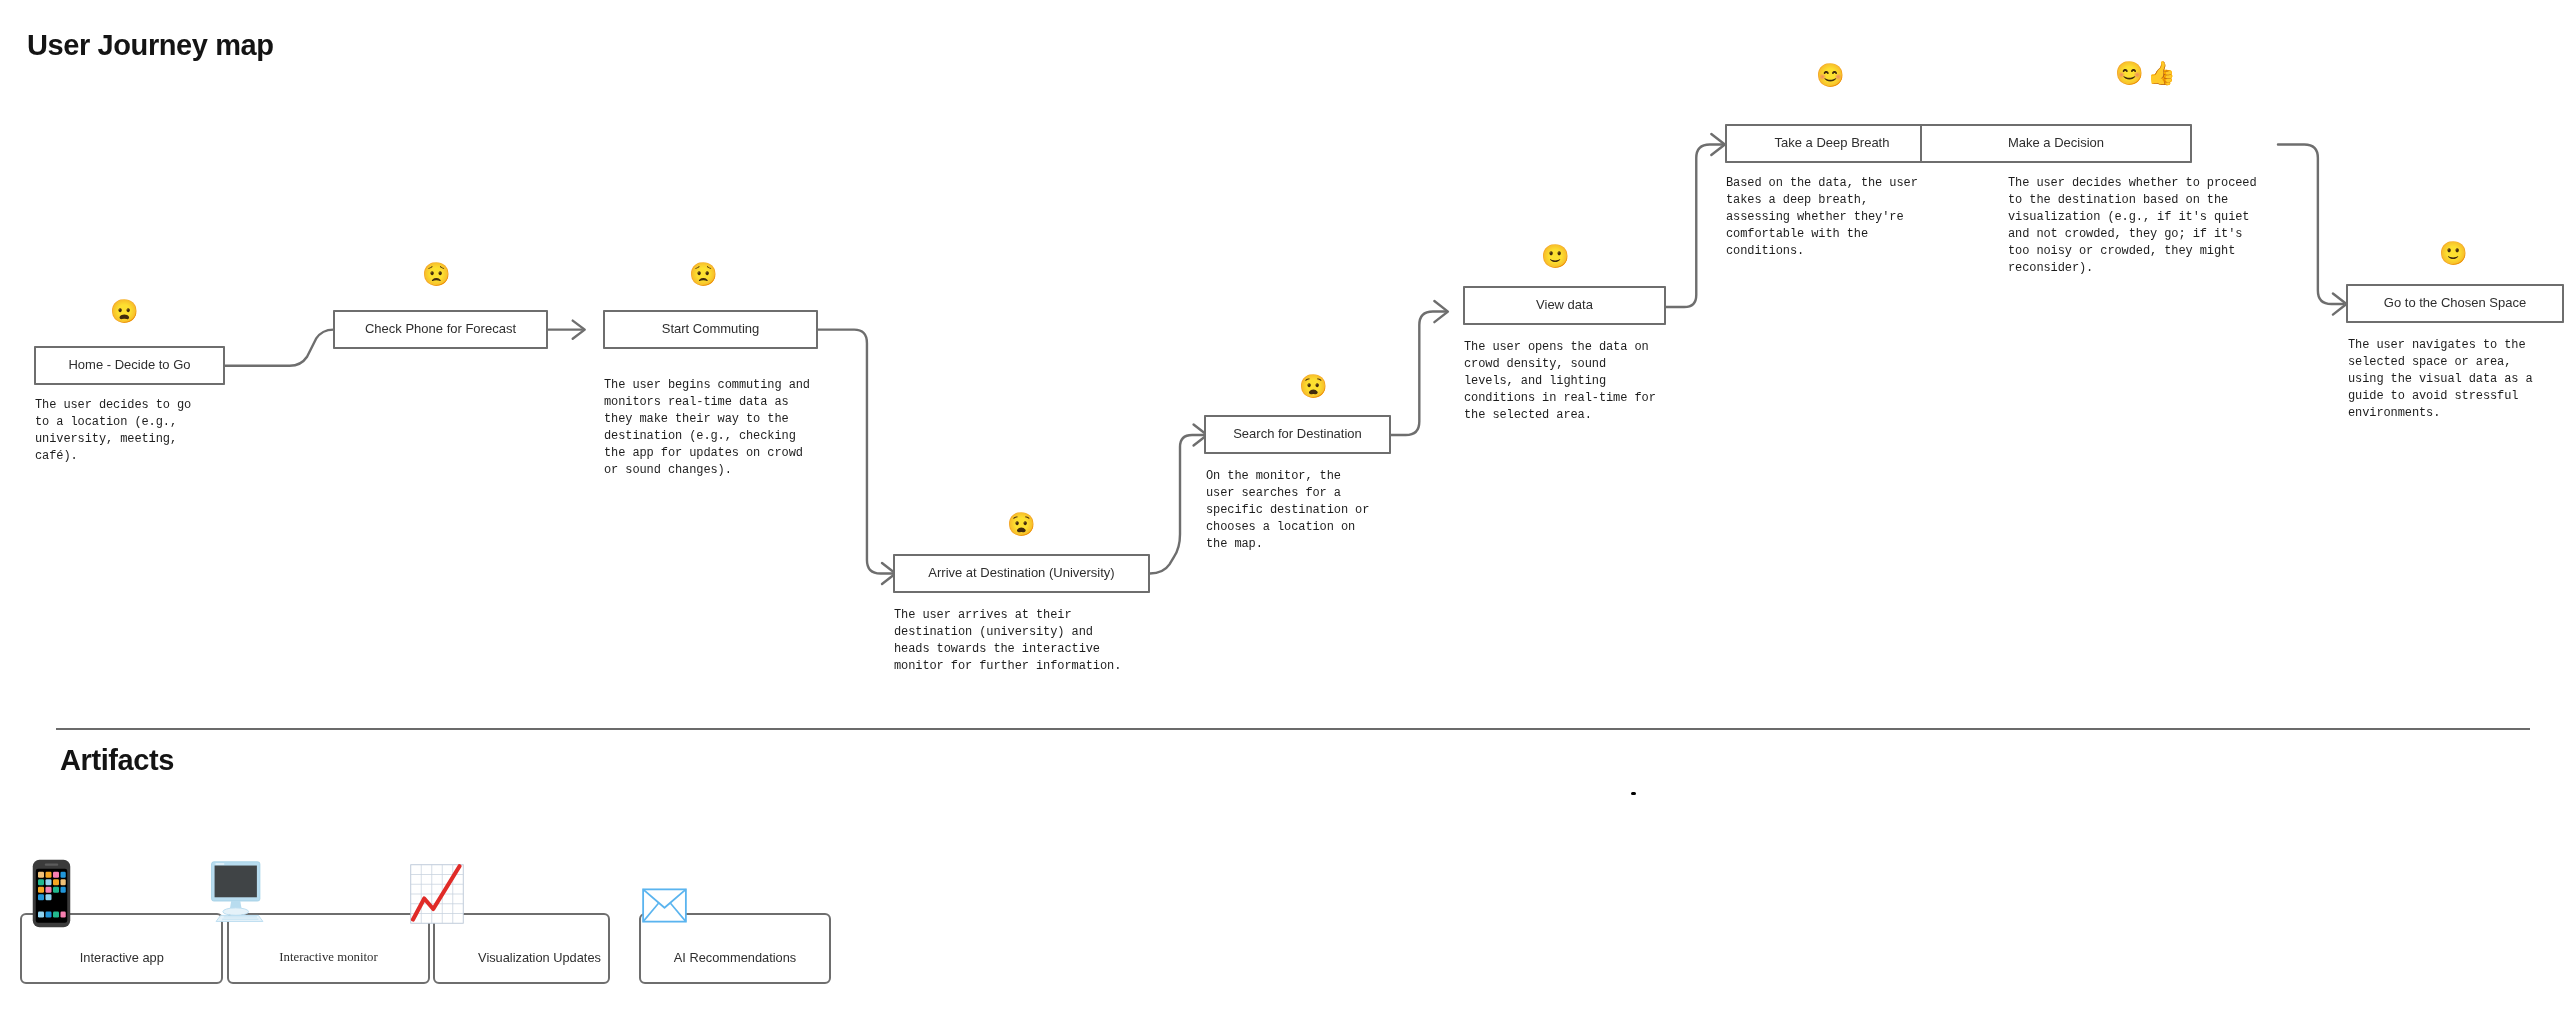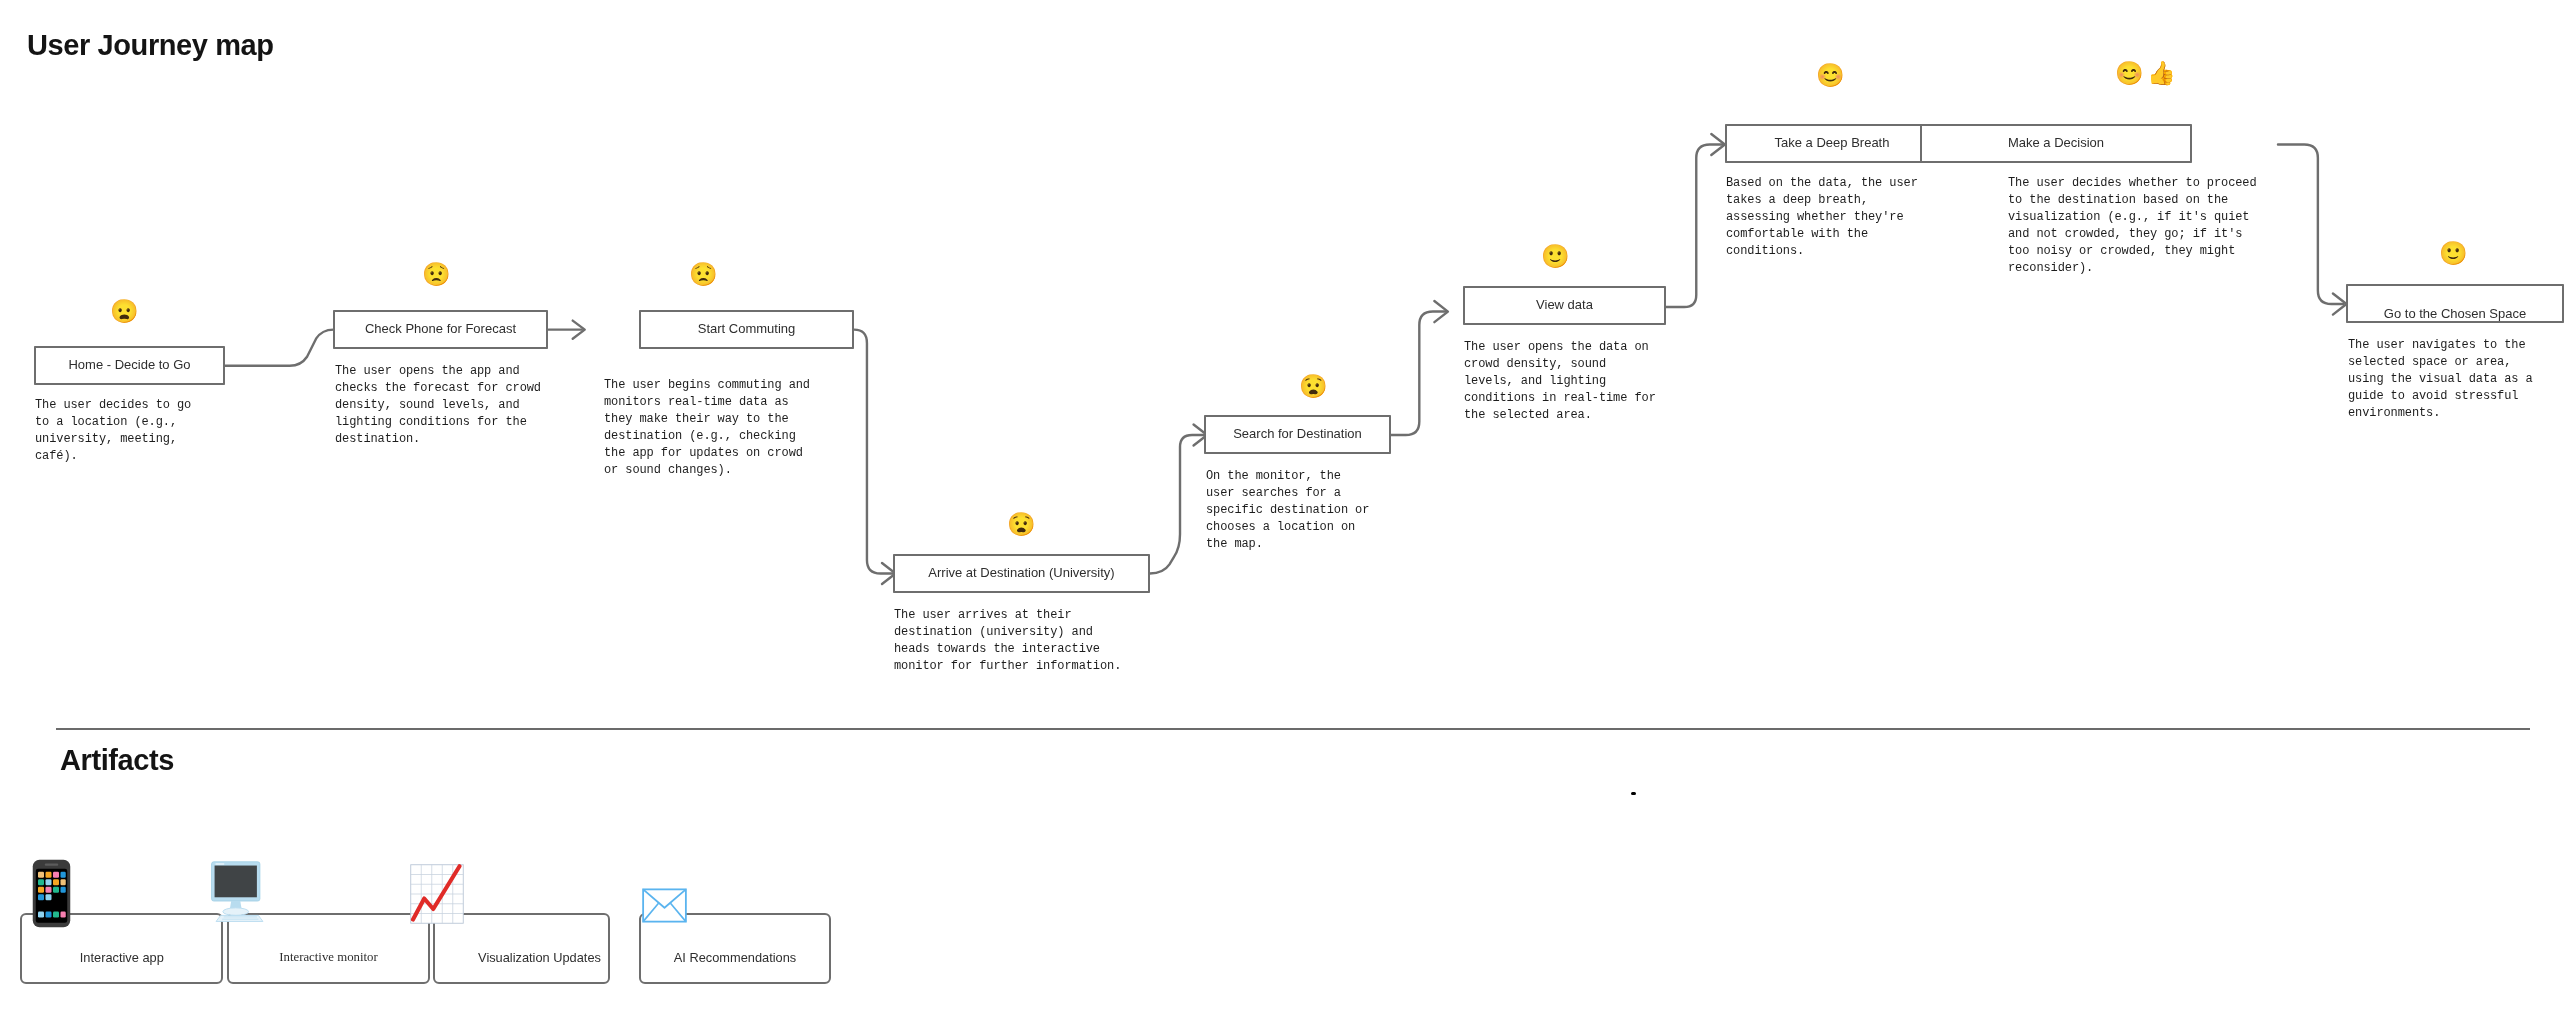--- a/index.html
+++ b/index.html
@@ -177,24 +177,23 @@
   <div class="emoji" style="left:102px; top:300px; width:45px;">😦</div>
   <div class="node" style="left:34px; top:346px; width:191px; height:39px;">
     <span class="node-label">Home - Decide to Go</span>
   </div>
   <div class="node-desc" style="left:35px; top:397px; width:175px;">The user decides to go to a location (e.g., university, meeting, café).</div>
 
   <div class="emoji" style="left:414px; top:263px; width:45px;">😟</div>
   <div class="node" style="left:333px; top:310px; width:215px; height:39px;">
     <span class="node-label">Check Phone for Forecast</span>
   </div>
-  <div class="node-desc" style="left:335px; top:363px; width:212px;">The user opens the app and checks the forecast for crowd density, sound levels, and lighting conditions for the destination.</div>
 
   <div class="emoji" style="left:681px; top:263px; width:45px;">😟</div>
-  <div class="node" style="left:603px; top:310px; width:215px; height:39px;margin-left:36px;">
+  <div class="node" style="left:603px; top:310px; width:215px; height:39px;">
     <span class="node-label">Start Commuting</span>
   </div>
   <div class="node-desc" style="left:604px; top:363px; width:212px;margin-top:14px;">The user begins commuting and monitors real-time data as they make their way to the destination (e.g., checking the app for updates on crowd or sound changes).</div>
 
   <div class="emoji" style="left:999px; top:513px; width:45px;">😧</div>
   <div class="node" style="left:893px; top:554px; width:257px; height:39px;">
     <span class="node-label">Arrive at Destination (University)</span>
   </div>
   <div class="node-desc" style="left:894px; top:607px; width:230px;">The user arrives at their destination (university) and heads towards the interactive monitor for further information.</div>
 
@@ -216,21 +215,21 @@
   </div>
   <div class="node-desc" style="left:1726px; top:175px; width:202px;">Based on the data, the user takes a deep breath, assessing whether they're comfortable with the conditions.</div>
 
   <div class="emoji pair" style="left:2107px; top:62px; width:80px;">😊👍</div>
   <div class="node" style="left:1920px; top:124px; width:272px; height:39px;">
     <span class="node-label">Make a Decision</span>
   </div>
   <div class="node-desc" style="left:2008px; top:175px; width:259px;">The user decides whether to proceed to the destination based on the visualization (e.g., if it's quiet and not crowded, they go; if it's too noisy or crowded, they might reconsider).</div>
 
   <div class="emoji" style="left:2431px; top:242px; width:45px;">🙂</div>
-  <div class="node" style="left:2346px; top:284px; width:218px; height:39px;align-items:flex-end;">
+  <div class="node" style="left:2346px; top:284px; width:218px; height:39px;">
     <span class="node-label">Go to the Chosen Space</span>
   </div>
   <div class="node-desc" style="left:2348px; top:337px; width:200px;">The user navigates to the selected space or area, using the visual data as a guide to avoid stressful environments.</div>
 
   <div class="artifact" style="left:20.3px; top:913px; width:203px; height:71px;"></div>
   <div class="artifact-label" style="left:20.3px; top:950px; width:203px;">Interactive app</div>
   <div class="artifact-icon" style="left:32px; top:859px;">
     <svg width="39" height="69" viewBox="0 0 52 92">
       <rect x="1" y="1" width="50" height="90" rx="9" fill="#3b3b3b"></rect>
       <rect x="17" y="6" width="18" height="3" rx="1.5" fill="#5c5c5c"></rect>

